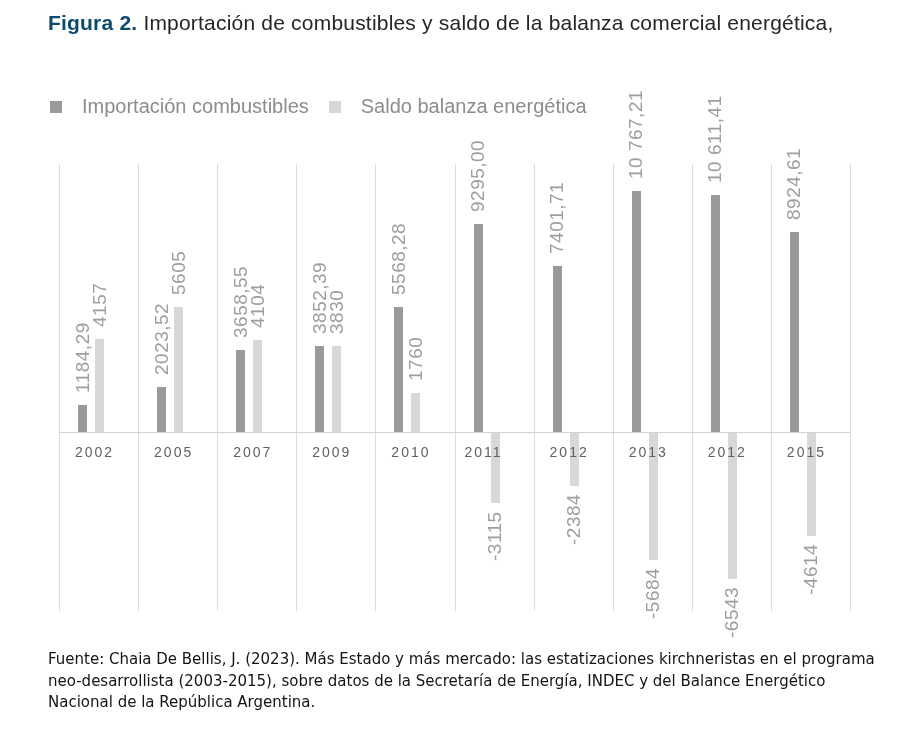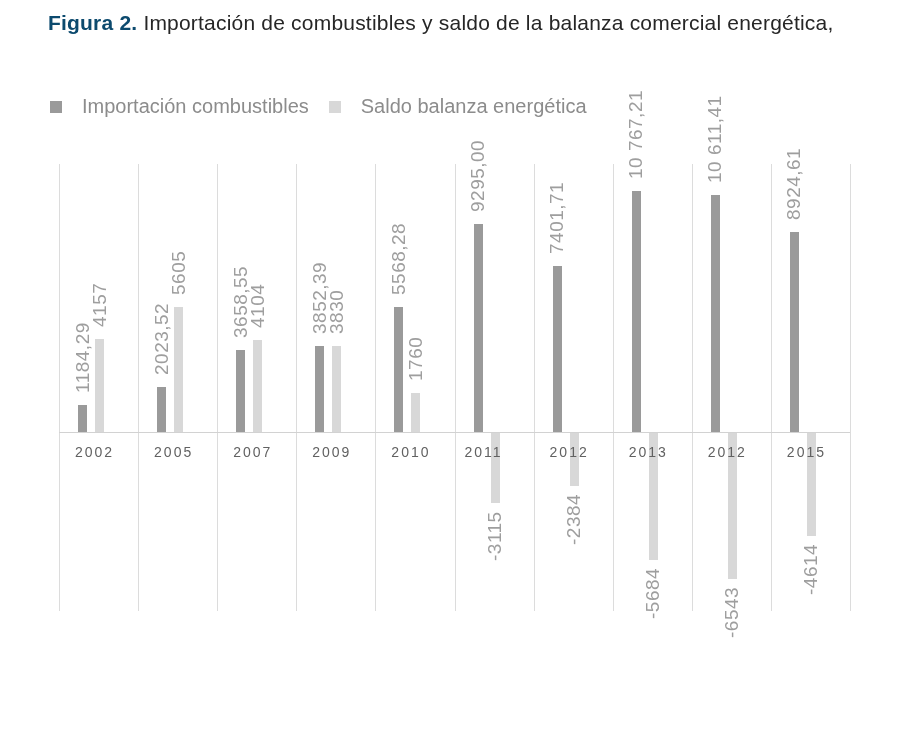--- a/index.html
+++ b/index.html
@@ -124,14 +124,15 @@
       <div class="value-label" style="left: 248.7px; top: 328px;">4104</div>
       <div class="value-label" style="left: 327.8px; top: 334px;">3830</div>
       <div class="value-label" style="left: 406.9px; top: 381px;">1760</div>
       <div class="value-label" style="left: 486px; top: 561px;">-3115</div>
       <div class="value-label" style="left: 565.1px; top: 545px;">-2384</div>
       <div class="value-label" style="left: 644.2px; top: 619px;">-5684</div>
       <div class="value-label" style="left: 723.3px; top: 638px;">-6543</div>
       <div class="value-label" style="left: 802.4px; top: 595px;">-4614</div>
     </div>
 
+  <div class="footer">Fuente: Chaia De Bellis, J. (2023). Más Estado y más mercado: las estatizaciones kirchneristas en el programa neo-desarrollista (2003-2015), sobre datos de la Secretaría de Energía, INDEC y del Balance Energético Nacional de la República Argentina.</div>
 
 </div>
 
 </body></html>

